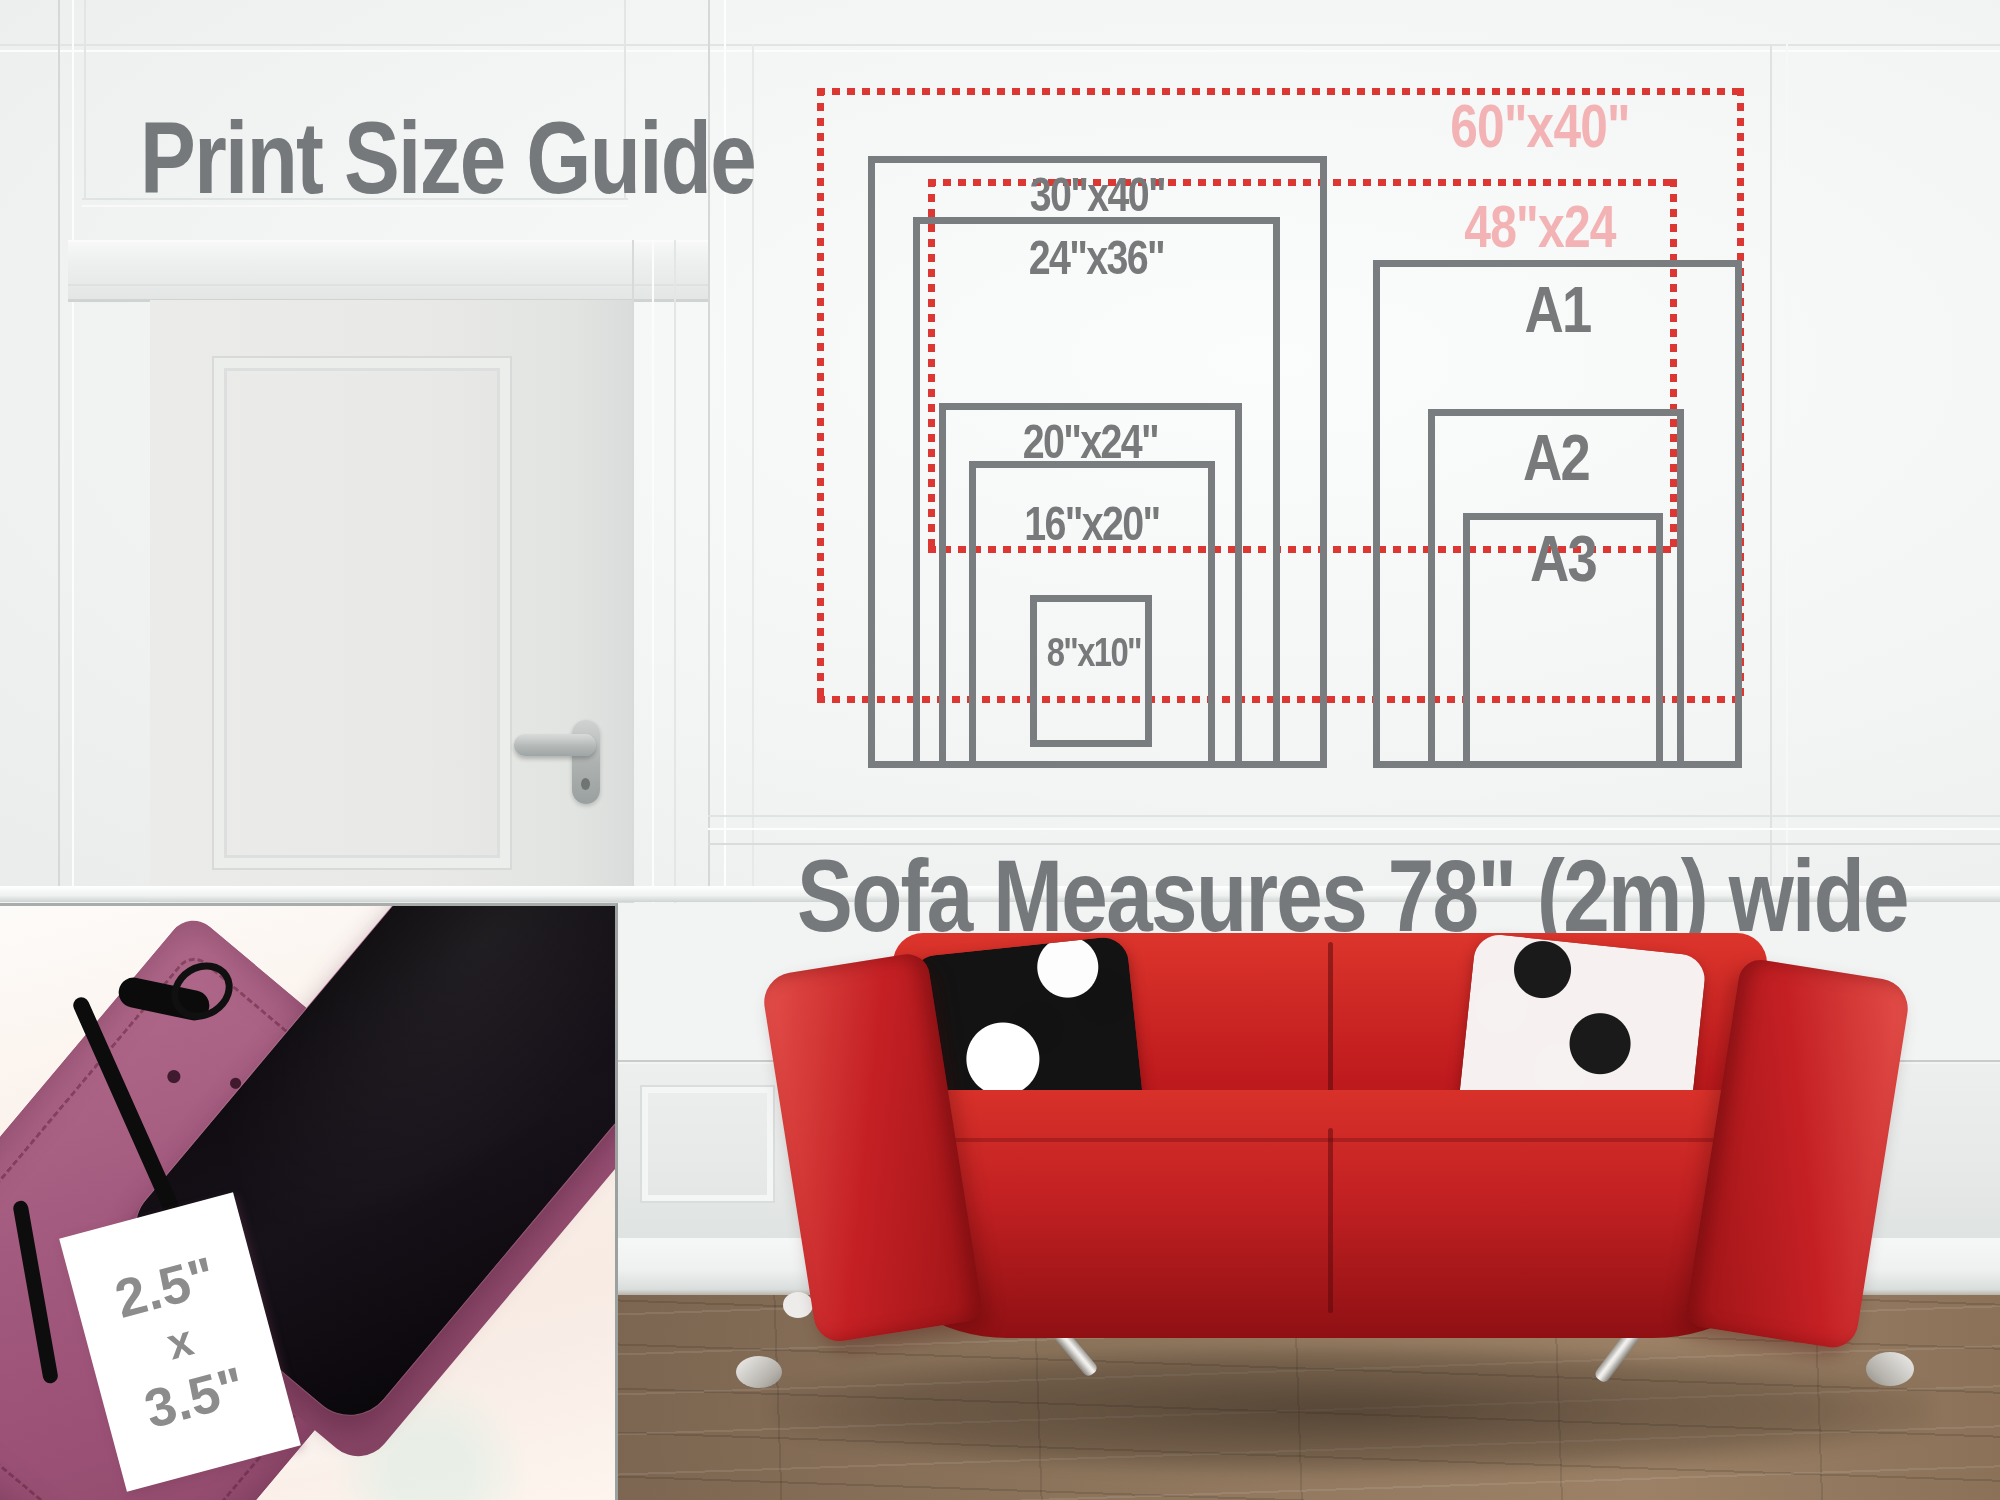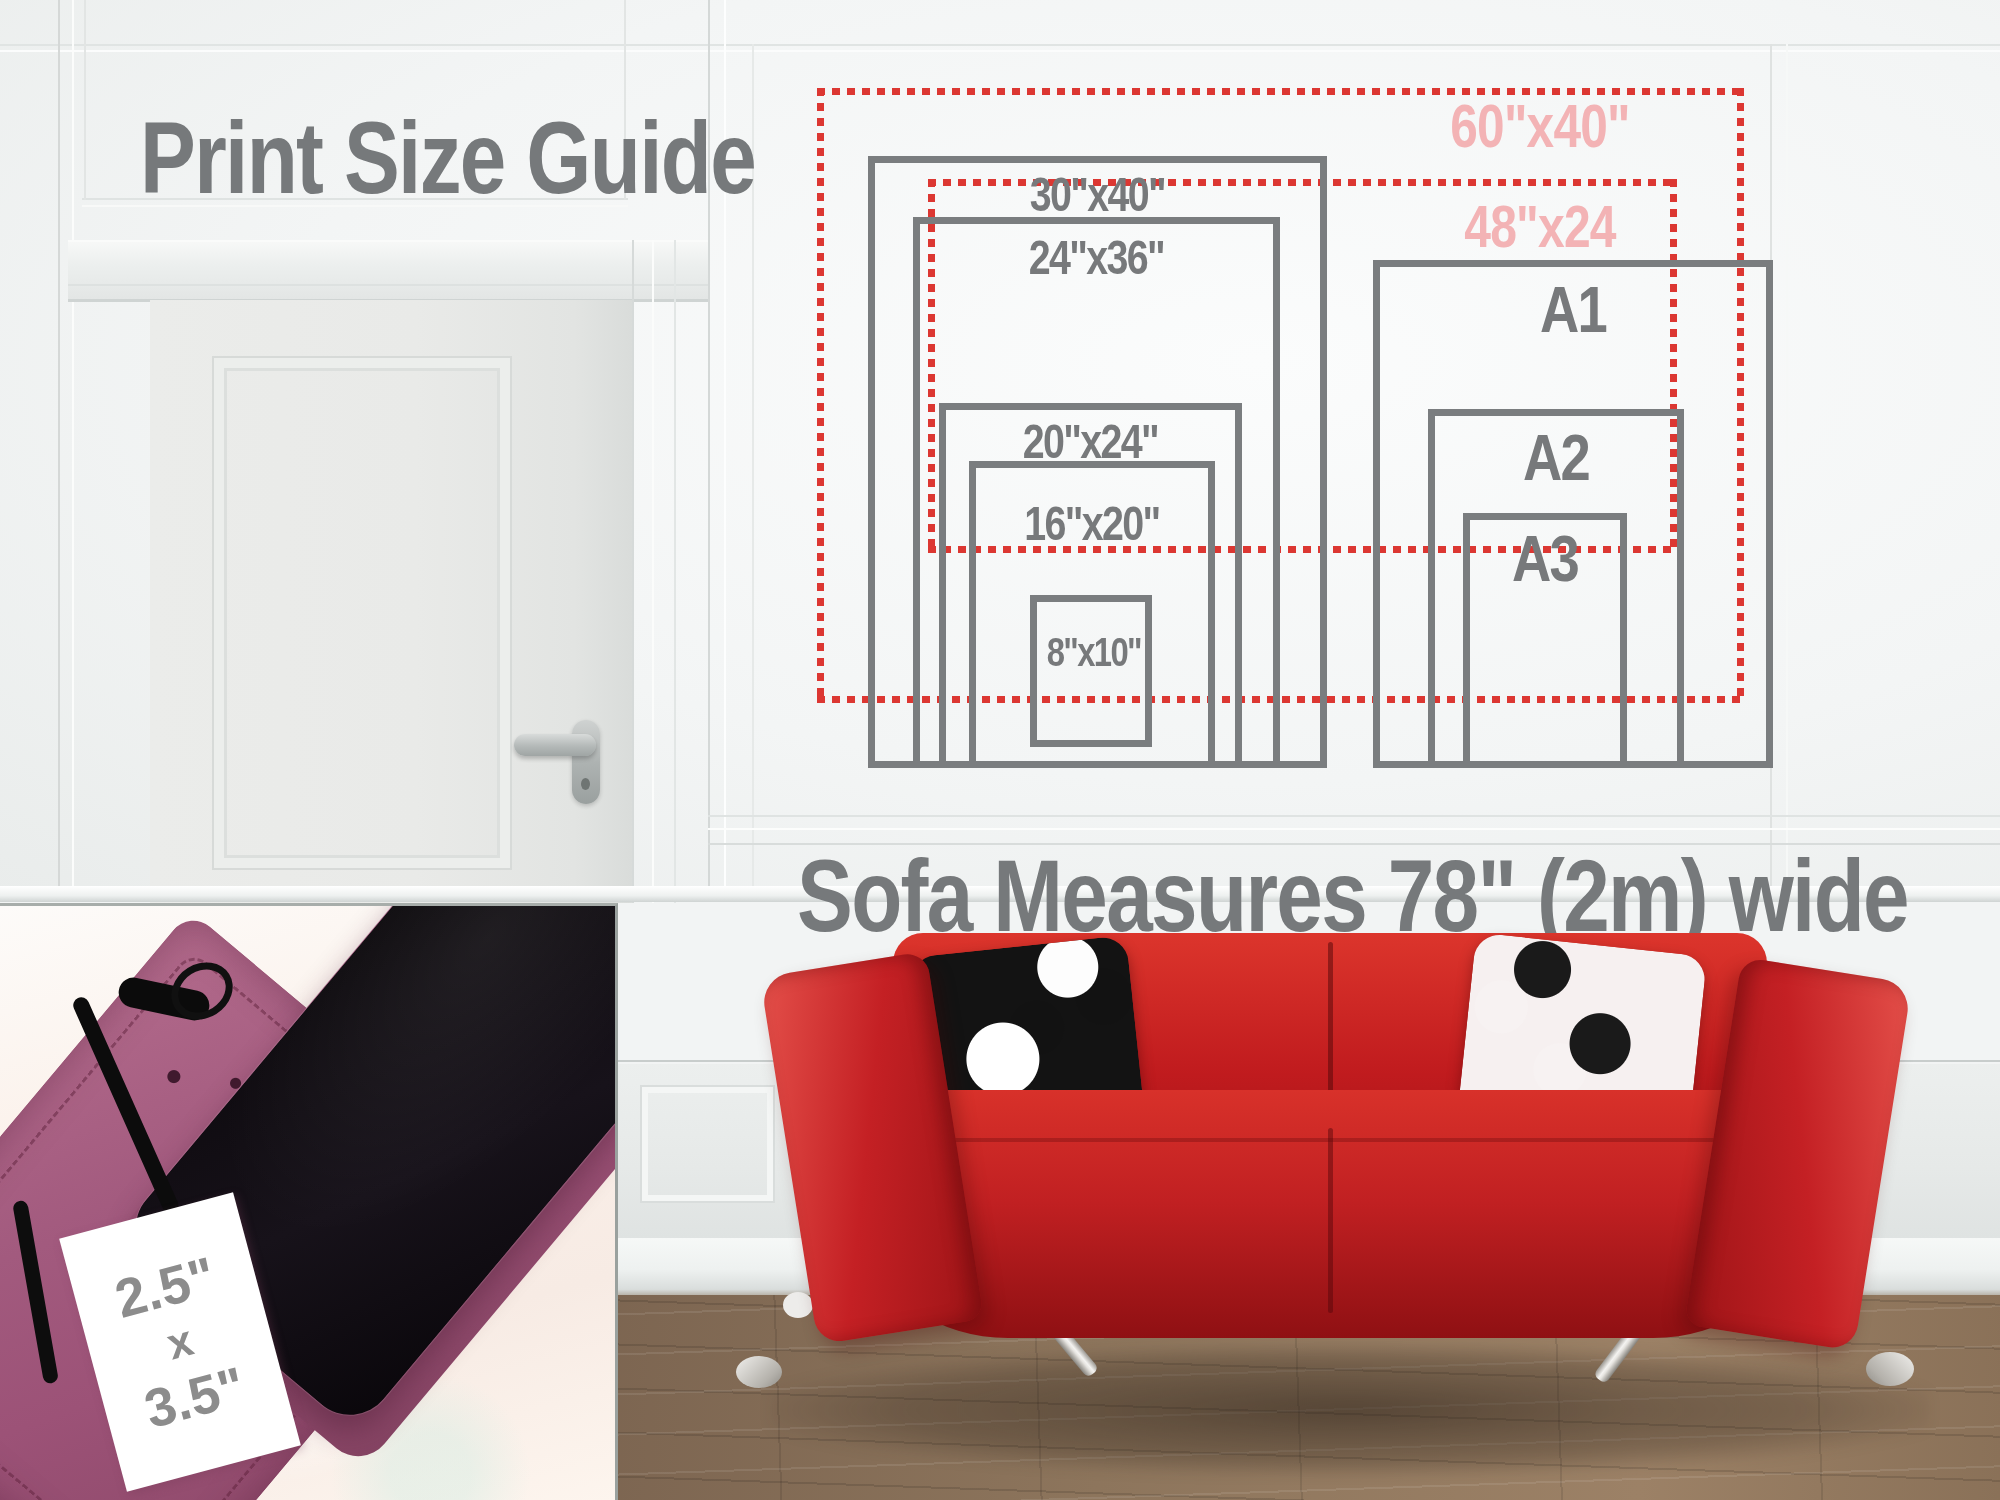--- a/index.html
+++ b/index.html
@@ -136,27 +136,27 @@
   <div class="frame" style="left:939px;top:403px;width:303px;height:365px;">
     <div class="flabel" style="margin-top:4px;">20"x24"</div>
   </div>
   <div class="frame" style="left:969px;top:461px;width:246px;height:307px;">
     <div class="flabel" style="margin-top:28px;">16"x20"</div>
   </div>
   <div class="frame" style="left:1030px;top:595px;width:122px;height:152px;">
     <div class="flabel" style="margin-top:28px;font-size:40px;">8"x10"</div>
   </div>
 
-  <div class="frame" style="left:1373px;top:260px;width:400px;height:508px;">
+  <div class="frame" style="left:1373px;top:260px;width:369px;height:508px;">
     <div class="alabel" style="margin-top:6px;">A1</div>
   </div>
   <div class="frame" style="left:1428px;top:409px;width:256px;height:359px;">
     <div class="alabel" style="margin-top:5px;">A2</div>
   </div>
-  <div class="frame" style="left:1463px;top:513px;width:164px;height:255px;">
+  <div class="frame" style="left:1463px;top:513px;width:200px;height:255px;">
     <div class="alabel" style="margin-top:2px;">A3</div>
   </div>
 
   <div class="headline" style="left:140px;top:100px;font-size:102px;">Print Size Guide</div>
   <div class="headline" style="left:797px;top:838px;font-size:102px;">Sofa Measures 78" (2m) wide</div>
 
   <div class="abs" style="left:922px;top:1178px;width:15px;height:255px;
        transform:rotate(-40deg);transform-origin:50% 0;border-radius:6px;
        background:linear-gradient(90deg,#86837d,#e6e4e0 45%,#f4f3f1 60%,#9b9892);"></div>
   <div class="abs" style="left:1742px;top:1180px;width:15px;height:250px;

